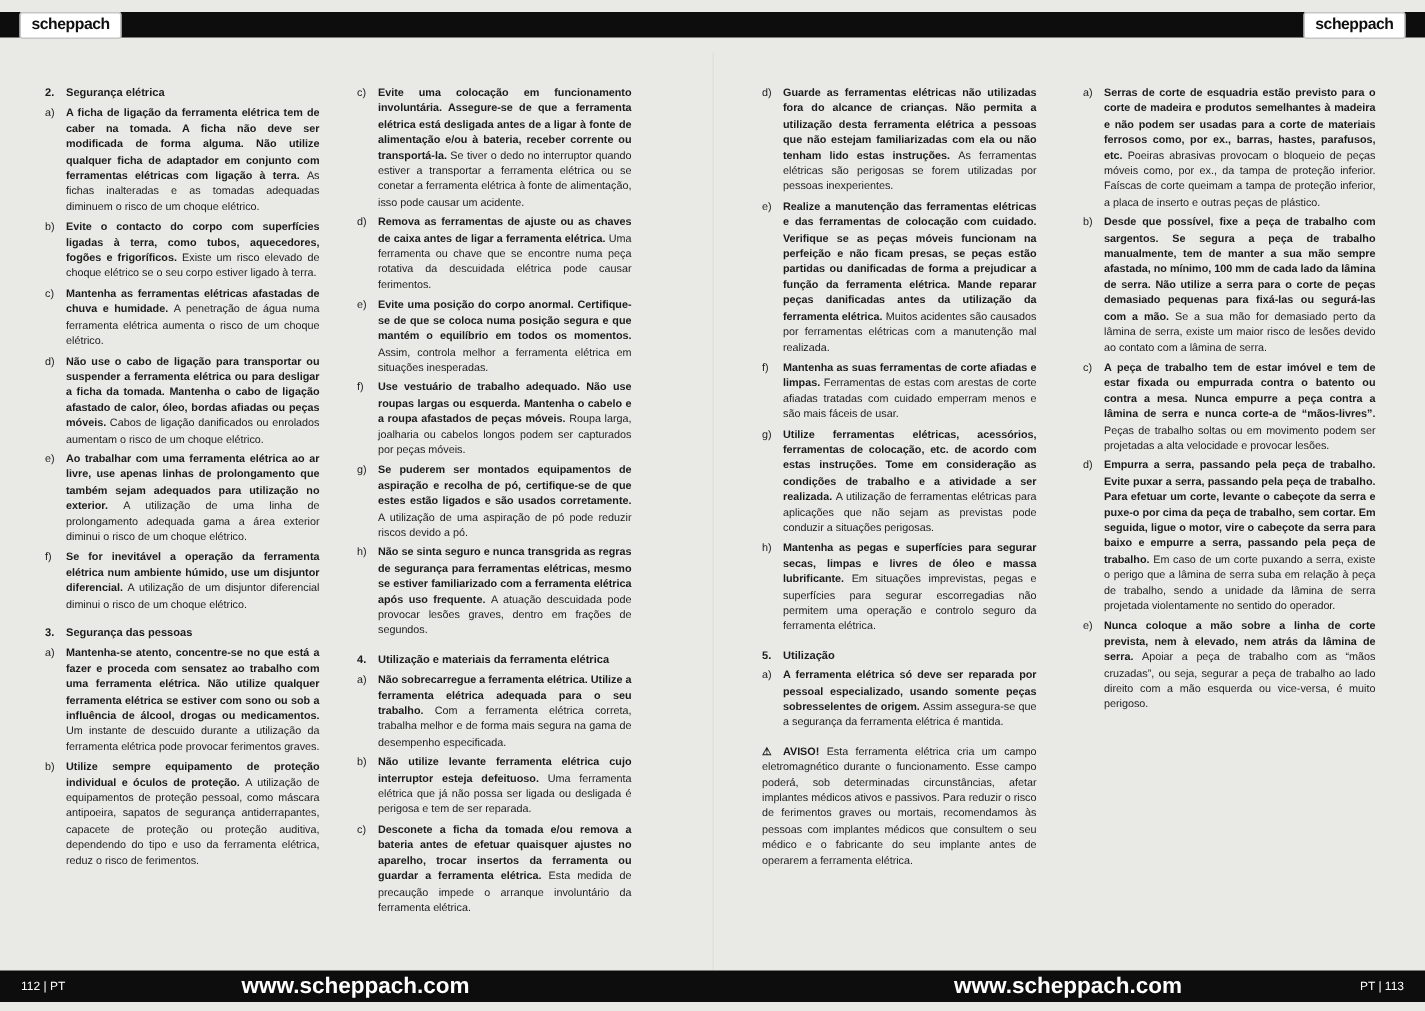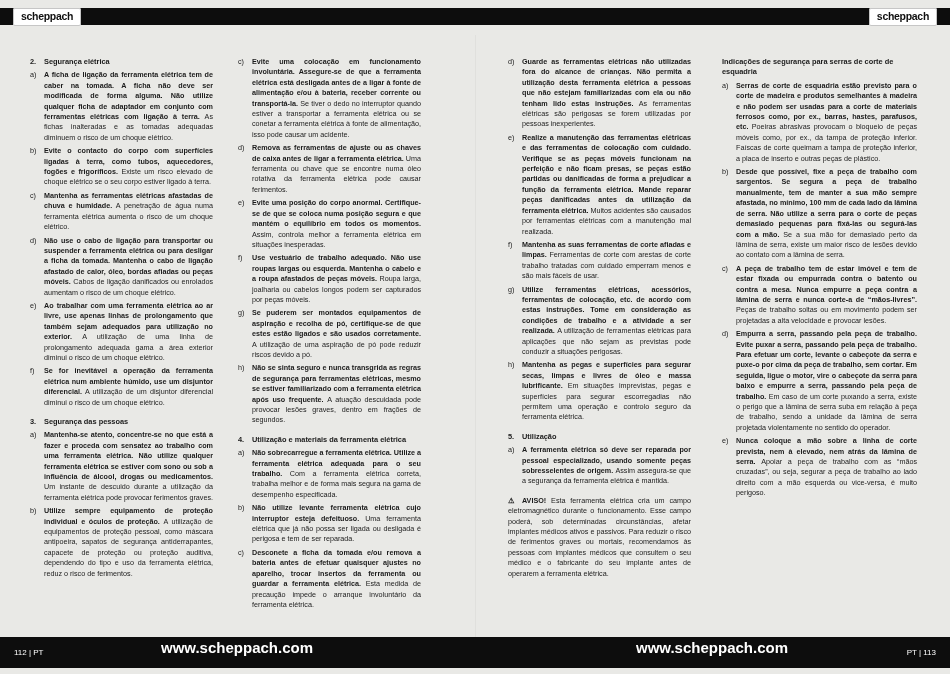--- a/index.html
+++ b/index.html
@@ -15,21 +15,21 @@
     justify-content:space-between;padding:0 13px;box-sizing:border-box;
   }
   .logo{
     background:#ffffff;color:#101010;font-weight:bold;
     font-size:10.5px;letter-spacing:-0.3px;
     padding:3px 8px 4px;border-radius:2px;
     box-shadow:inset 0 0 0 1px #c6c6c6;
     line-height:11px;
   }
   .bottombar{
-    position:absolute;bottom:6px;left:0;right:0;height:31px;
+    position:absolute;bottom:6px;left:0;right:0;height:21px;
     background:#0d0d0d;color:#ffffff;display:flex;align-items:center;
     justify-content:space-between;padding:0 14px;box-sizing:border-box;
     font-size:8px;
   }
   .url{position:absolute;top:0;height:21px;display:flex;align-items:center;
        font-weight:bold;font-size:15px;transform:translateX(-50%);}
   .url.left{left:237px;}
   .url.right{left:712px;}
   
   .content{
@@ -80,42 +80,41 @@
           <div class="block item"><span class="marker">c)</span><span class="lead">Mantenha as ferramentas elétricas afastadas de chuva e humidade. </span><span class="rest">A penetração de água numa ferramenta elétrica aumenta o risco de um choque elétrico.</span></div>
           <div class="block item"><span class="marker">d)</span><span class="lead">Não use o cabo de ligação para transportar ou suspender a ferramenta elétrica ou para desligar a ficha da tomada. Mantenha o cabo de ligação afastado de calor, óleo, bordas afiadas ou peças móveis. </span><span class="rest">Cabos de ligação danificados ou enrolados aumentam o risco de um choque elétrico.</span></div>
           <div class="block item"><span class="marker">e)</span><span class="lead">Ao trabalhar com uma ferramenta elétrica ao ar livre, use apenas linhas de prolongamento que também sejam adequados para utilização no exterior. </span><span class="rest">A utilização de uma linha de prolongamento adequada gama a área exterior diminui o risco de um choque elétrico.</span></div>
           <div class="block item"><span class="marker">f)</span><span class="lead">Se for inevitável a operação da ferramenta elétrica num ambiente húmido, use um disjuntor diferencial. </span><span class="rest">A utilização de um disjuntor diferencial diminui o risco de um choque elétrico.</span></div>
           <div class="block heading"><span class="marker">3.</span><span>Segurança das pessoas</span></div>
           <div class="block item"><span class="marker">a)</span><span class="lead">Mantenha-se atento, concentre-se no que está a fazer e proceda com sensatez ao trabalho com uma ferramenta elétrica. Não utilize qualquer ferramenta elétrica se estiver com sono ou sob a influência de álcool, drogas ou medicamentos. </span><span class="rest">Um instante de descuido durante a utilização da ferramenta elétrica pode provocar ferimentos graves.</span></div>
           <div class="block item"><span class="marker">b)</span><span class="lead">Utilize sempre equipamento de proteção individual e óculos de proteção. </span><span class="rest">A utilização de equipamentos de proteção pessoal, como máscara antipoeira, sapatos de segurança antiderrapantes, capacete de proteção ou proteção auditiva, dependendo do tipo e uso da ferramenta elétrica, reduz o risco de ferimentos.</span></div>
         </div>
         <div class="col col-1">
           <div class="block item"><span class="marker">c)</span><span class="lead">Evite uma colocação em funcionamento involuntária. Assegure-se de que a ferramenta elétrica está desligada antes de a ligar à fonte de alimentação e/ou à bateria, receber corrente ou transportá-la. </span><span class="rest">Se tiver o dedo no interruptor quando estiver a transportar a ferramenta elétrica ou se conetar a ferramenta elétrica à fonte de alimentação, isso pode causar um acidente.</span></div>
-          <div class="block item"><span class="marker">d)</span><span class="lead">Remova as ferramentas de ajuste ou as chaves de caixa antes de ligar a ferramenta elétrica. </span><span class="rest">Uma ferramenta ou chave que se encontre numa óleo rotativa da ferramenta elétrica pode causar ferimentos.</span></div>
+          <div class="block item"><span class="marker">d)</span><span class="lead">Remova as ferramentas de ajuste ou as chaves de caixa antes de ligar a ferramenta elétrica. </span><span class="rest">Uma ferramenta ou chave que se encontre numa peça rotativa da descuidada elétrica pode causar ferimentos.</span></div>
           <div class="block item"><span class="marker">e)</span><span class="lead">Evite uma posição do corpo anormal. Certifique-se de que se coloca numa posição segura e que mantém o equilíbrio em todos os momentos. </span><span class="rest">Assim, controla melhor a ferramenta elétrica em situações inesperadas.</span></div>
           <div class="block item"><span class="marker">f)</span><span class="lead">Use vestuário de trabalho adequado. Não use roupas largas ou esquerda. Mantenha o cabelo e a roupa afastados de peças móveis. </span><span class="rest">Roupa larga, joalharia ou cabelos longos podem ser capturados por peças móveis.</span></div>
           <div class="block item"><span class="marker">g)</span><span class="lead">Se puderem ser montados equipamentos de aspiração e recolha de pó, certifique-se de que estes estão ligados e são usados corretamente. </span><span class="rest">A utilização de uma aspiração de pó pode reduzir riscos devido a pó.</span></div>
           <div class="block item"><span class="marker">h)</span><span class="lead">Não se sinta seguro e nunca transgrida as regras de segurança para ferramentas elétricas, mesmo se estiver familiarizado com a ferramenta elétrica após uso frequente. </span><span class="rest">A atuação descuidada pode provocar lesões graves, dentro em frações de segundos.</span></div>
           <div class="block heading"><span class="marker">4.</span><span>Utilização e materiais da ferramenta elétrica</span></div>
           <div class="block item"><span class="marker">a)</span><span class="lead">Não sobrecarregue a ferramenta elétrica. Utilize a ferramenta elétrica adequada para o seu trabalho. </span><span class="rest">Com a ferramenta elétrica correta, trabalha melhor e de forma mais segura na gama de desempenho especificada.</span></div>
           <div class="block item"><span class="marker">b)</span><span class="lead">Não utilize levante ferramenta elétrica cujo interruptor esteja defeituoso. </span><span class="rest">Uma ferramenta elétrica que já não possa ser ligada ou desligada é perigosa e tem de ser reparada.</span></div>
           <div class="block item"><span class="marker">c)</span><span class="lead">Desconete a ficha da tomada e/ou remova a bateria antes de efetuar quaisquer ajustes no aparelho, trocar insertos da ferramenta ou guardar a ferramenta elétrica. </span><span class="rest">Esta medida de precaução impede o arranque involuntário da ferramenta elétrica.</span></div>
         </div>
         <div class="col col-2">
           <div class="block item"><span class="marker">d)</span><span class="lead">Guarde as ferramentas elétricas não utilizadas fora do alcance de crianças. Não permita a utilização desta ferramenta elétrica a pessoas que não estejam familiarizadas com ela ou não tenham lido estas instruções. </span><span class="rest">As ferramentas elétricas são perigosas se forem utilizadas por pessoas inexperientes.</span></div>
           <div class="block item"><span class="marker">e)</span><span class="lead">Realize a manutenção das ferramentas elétricas e das ferramentas de colocação com cuidado. Verifique se as peças móveis funcionam na perfeição e não ficam presas, se peças estão partidas ou danificadas de forma a prejudicar a função da ferramenta elétrica. Mande reparar peças danificadas antes da utilização da ferramenta elétrica. </span><span class="rest">Muitos acidentes são causados por ferramentas elétricas com a manutenção mal realizada.</span></div>
-          <div class="block item"><span class="marker">f)</span><span class="lead">Mantenha as suas ferramentas de corte afiadas e limpas. </span><span class="rest">Ferramentas de corte com arestas de corte trabalho tratadas com cuidado emperram menos e são mais fáceis de usar.</span></div>
+          <div class="block item"><span class="marker">f)</span><span class="lead">Mantenha as suas ferramentas de corte afiadas e limpas. </span><span class="rest">Ferramentas de estas com arestas de corte afiadas tratadas com cuidado emperram menos e são mais fáceis de usar.</span></div>
           <div class="block item"><span class="marker">g)</span><span class="lead">Utilize ferramentas elétricas, acessórios, ferramentas de colocação, etc. de acordo com estas instruções. Tome em consideração as condições de trabalho e a atividade a ser realizada. </span><span class="rest">A utilização de ferramentas elétricas para aplicações que não sejam as previstas pode conduzir a situações perigosas.</span></div>
           <div class="block item"><span class="marker">h)</span><span class="lead">Mantenha as pegas e superfícies para segurar secas, limpas e livres de óleo e massa lubrificante. </span><span class="rest">Em situações imprevistas, pegas e superfícies para segurar escorregadias não permitem uma operação e controlo seguro da ferramenta elétrica.</span></div>
           <div class="block heading"><span class="marker">5.</span><span>Utilização</span></div>
           <div class="block item"><span class="marker">a)</span><span class="lead">A ferramenta elétrica só deve ser reparada por pessoal especializado, usando somente peças sobresselentes de origem. </span><span class="rest">Assim assegura-se que a segurança da ferramenta elétrica é mantida.</span></div>
           <div class="block warning"><span class="w-icon">⚠</span><span class="w-lead"> AVISO! </span><span class="rest">Esta ferramenta elétrica cria um campo eletromagnético durante o funcionamento. Esse campo poderá, sob determinadas circunstâncias, afetar implantes médicos ativos e passivos. Para reduzir o risco de ferimentos graves ou mortais, recomendamos às pessoas com implantes médicos que consultem o seu médico e o fabricante do seu implante antes de operarem a ferramenta elétrica.</span></div>
         </div>
         <div class="col col-3">
-          <div class="block heading unnumbered"><span>Indicações de segurança para serras de corte de esquadria</span></div>
           <div class="block item"><span class="marker">a)</span><span class="lead">Serras de corte de esquadria estão previsto para o corte de madeira e produtos semelhantes à madeira e não podem ser usadas para a corte de materiais ferrosos como, por ex., barras, hastes, parafusos, etc. </span><span class="rest">Poeiras abrasivas provocam o bloqueio de peças móveis como, por ex., da tampa de proteção inferior. Faíscas de corte queimam a tampa de proteção inferior, a placa de inserto e outras peças de plástico.</span></div>
           <div class="block item"><span class="marker">b)</span><span class="lead">Desde que possível, fixe a peça de trabalho com sargentos. Se segura a peça de trabalho manualmente, tem de manter a sua mão sempre afastada, no mínimo, 100 mm de cada lado da lâmina de serra. Não utilize a serra para o corte de peças demasiado pequenas para fixá-las ou segurá-las com a mão. </span><span class="rest">Se a sua mão for demasiado perto da lâmina de serra, existe um maior risco de lesões devido ao contato com a lâmina de serra.</span></div>
           <div class="block item"><span class="marker">c)</span><span class="lead">A peça de trabalho tem de estar imóvel e tem de estar fixada ou empurrada contra o batento ou contra a mesa. Nunca empurre a peça contra a lâmina de serra e nunca corte-a de “mãos-livres”. </span><span class="rest">Peças de trabalho soltas ou em movimento podem ser projetadas a alta velocidade e provocar lesões.</span></div>
           <div class="block item"><span class="marker">d)</span><span class="lead">Empurra a serra, passando pela peça de trabalho. Evite puxar a serra, passando pela peça de trabalho. Para efetuar um corte, levante o cabeçote da serra e puxe-o por cima da peça de trabalho, sem cortar. Em seguida, ligue o motor, vire o cabeçote da serra para baixo e empurre a serra, passando pela peça de trabalho. </span><span class="rest">Em caso de um corte puxando a serra, existe o perigo que a lâmina de serra suba em relação à peça de trabalho, sendo a unidade da lâmina de serra projetada violentamente no sentido do operador.</span></div>
           <div class="block item"><span class="marker">e)</span><span class="lead">Nunca coloque a mão sobre a linha de corte prevista, nem à elevado, nem atrás da lâmina de serra. </span><span class="rest">Apoiar a peça de trabalho com as “mãos cruzadas”, ou seja, segurar a peça de trabalho ao lado direito com a mão esquerda ou vice-versa, é muito perigoso.</span></div>
         </div>
       </div>
   </main>
 
   <footer class="bottombar">

